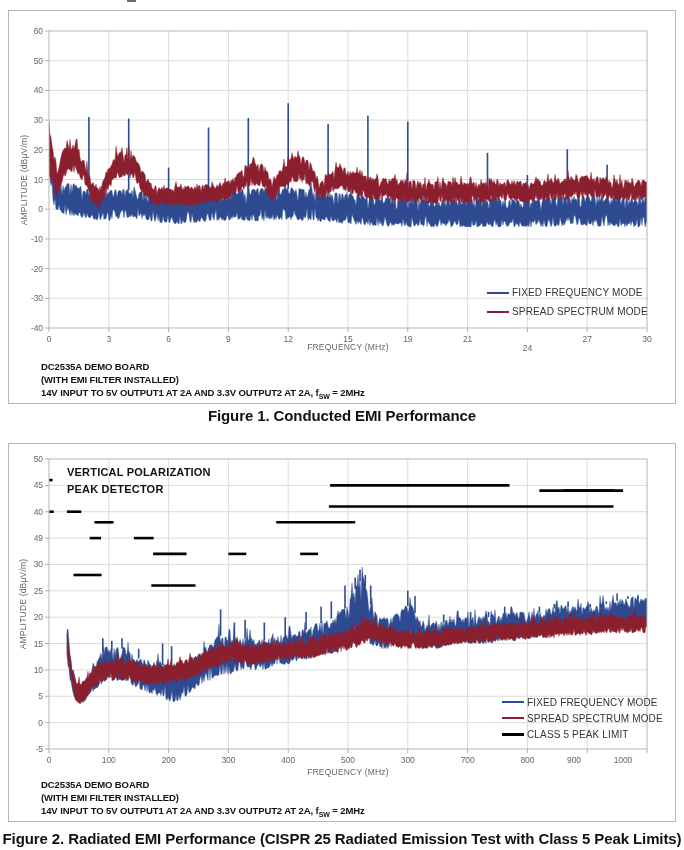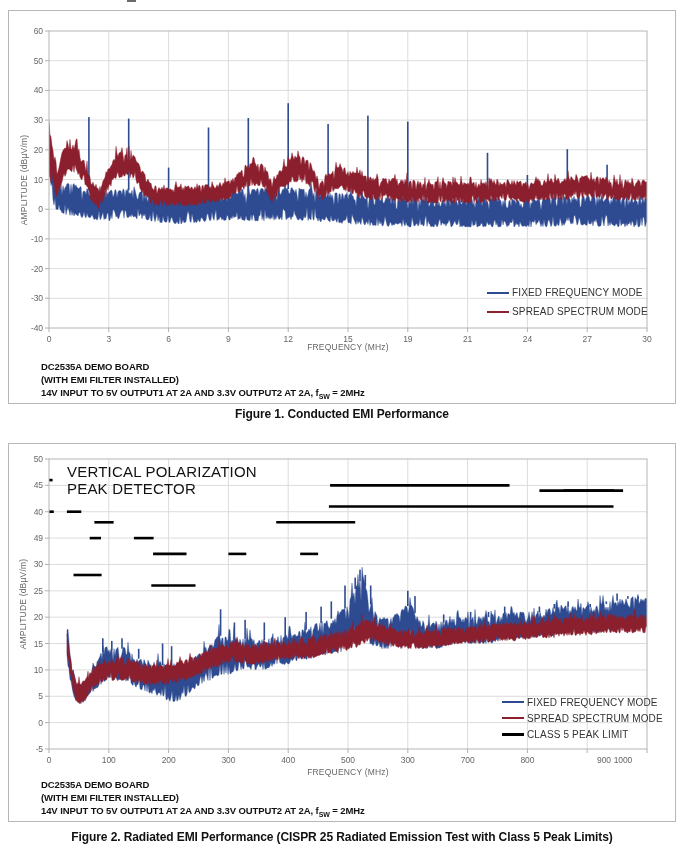--- a/index.html
+++ b/index.html
@@ -13,26 +13,26 @@
   .xtitle{position:absolute;font-size:8.5px;color:#666;text-align:center;letter-spacing:0.2px;}
   .tick{position:absolute;font-size:8.5px;color:#666;letter-spacing:-0.1px;}
   .ylab{width:26px;text-align:right;}
   .xlab{width:44px;text-align:center;}
   .legend{position:absolute;}
   .legend-row{display:flex;align-items:center;height:16px;}
   .legend-row.tall{height:19px;}
   .legend-line{display:inline-block;width:22px;height:2px;margin-right:3px;flex:0 0 22px;}
   .legend-line.thick{height:3px;}
   .legend-label{font-size:10px;color:#333;letter-spacing:0.15px;white-space:nowrap;}
-  .annotation{position:absolute;font-size:15px;font-weight:400;color:#111;
+  .annotation{position:absolute;font-size:11px;font-weight:700;color:#111;
               line-height:16.5px;letter-spacing:0.2px;}
   .footer{position:absolute;font-size:9.5px;font-weight:700;color:#111;
           line-height:13px;letter-spacing:-0.1px;white-space:nowrap;}
   .footer sub{font-size:7px;font-weight:700;}
-  .caption{position:absolute;left:0;width:684px;text-align:center;font-size:12px;
+  .caption{position:absolute;left:0;width:684px;text-align:center;font-size:15px;
            font-weight:700;color:#111;letter-spacing:-0.1px;}
 </style>
 </head>
 <body>
 
 <div class="page">
 
   <div class="crop-fragment"></div>
 
   <div class="figure" id="fig1" style="left:8px;top:10px;width:668px;height:394px;">
@@ -135,21 +135,21 @@
       <div class="tick ylab" style="left: 8px; top: 282.3px;">-30</div>
       <div class="tick ylab" style="left: 8px; top: 312px;">-40</div>
       <div class="tick xlab" style="left: 18px; top: 323px;">0</div>
       <div class="tick xlab" style="left: 77.8px; top: 323px;">3</div>
       <div class="tick xlab" style="left: 137.6px; top: 323px;">6</div>
       <div class="tick xlab" style="left: 197.4px; top: 323px;">9</div>
       <div class="tick xlab" style="left: 257.2px; top: 323px;">12</div>
       <div class="tick xlab" style="left: 317px; top: 323px;">15</div>
       <div class="tick xlab" style="left: 376.8px; top: 323px;">19</div>
       <div class="tick xlab" style="left: 436.6px; top: 323px;">21</div>
-      <div class="tick xlab" style="left: 496.4px; top: 323px;">24</div>
+      <div class="tick xlab" style="left: 496.4px; top: 332px;">24</div>
       <div class="tick xlab" style="left: 556.2px; top: 323px;">27</div>
       <div class="tick xlab" style="left: 616px; top: 323px;">30</div>
     </div>
 
   <div class="caption" style="top:407px;">Figure 1. Conducted EMI Performance</div>
 
   <div class="figure" id="fig2" style="left:8px;top:443px;width:668px;height:379px;">
     <svg id="svg2" width="668" height="379">
         <defs>
           <clipPath id="clip1">
@@ -298,19 +298,19 @@
       <div class="tick ylab" style="left: 8px; top: 300px;">-5</div>
       <div class="tick xlab" style="left: 18px; top: 311px;">0</div>
       <div class="tick xlab" style="left: 77.8px; top: 311px;">100</div>
       <div class="tick xlab" style="left: 137.6px; top: 311px;">200</div>
       <div class="tick xlab" style="left: 197.4px; top: 311px;">300</div>
       <div class="tick xlab" style="left: 257.2px; top: 311px;">400</div>
       <div class="tick xlab" style="left: 317px; top: 311px;">500</div>
       <div class="tick xlab" style="left: 376.8px; top: 311px;">300</div>
       <div class="tick xlab" style="left: 436.6px; top: 311px;">700</div>
       <div class="tick xlab" style="left: 496.4px; top: 311px;">800</div>
-      <div class="tick xlab" style="left: 573px; top: 311px;">900</div>
+      <div class="tick xlab" style="left: 528px; top: 311px; text-align: right;">900</div>
       <div class="tick xlab" style="left: 592px; top: 311px;">1000</div>
     </div>
 
   <div class="caption" style="top:830px;">Figure 2. Radiated EMI Performance (CISPR 25 Radiated Emission Test with Class 5 Peak Limits)</div>
 
 </div>
 
 </body></html>

